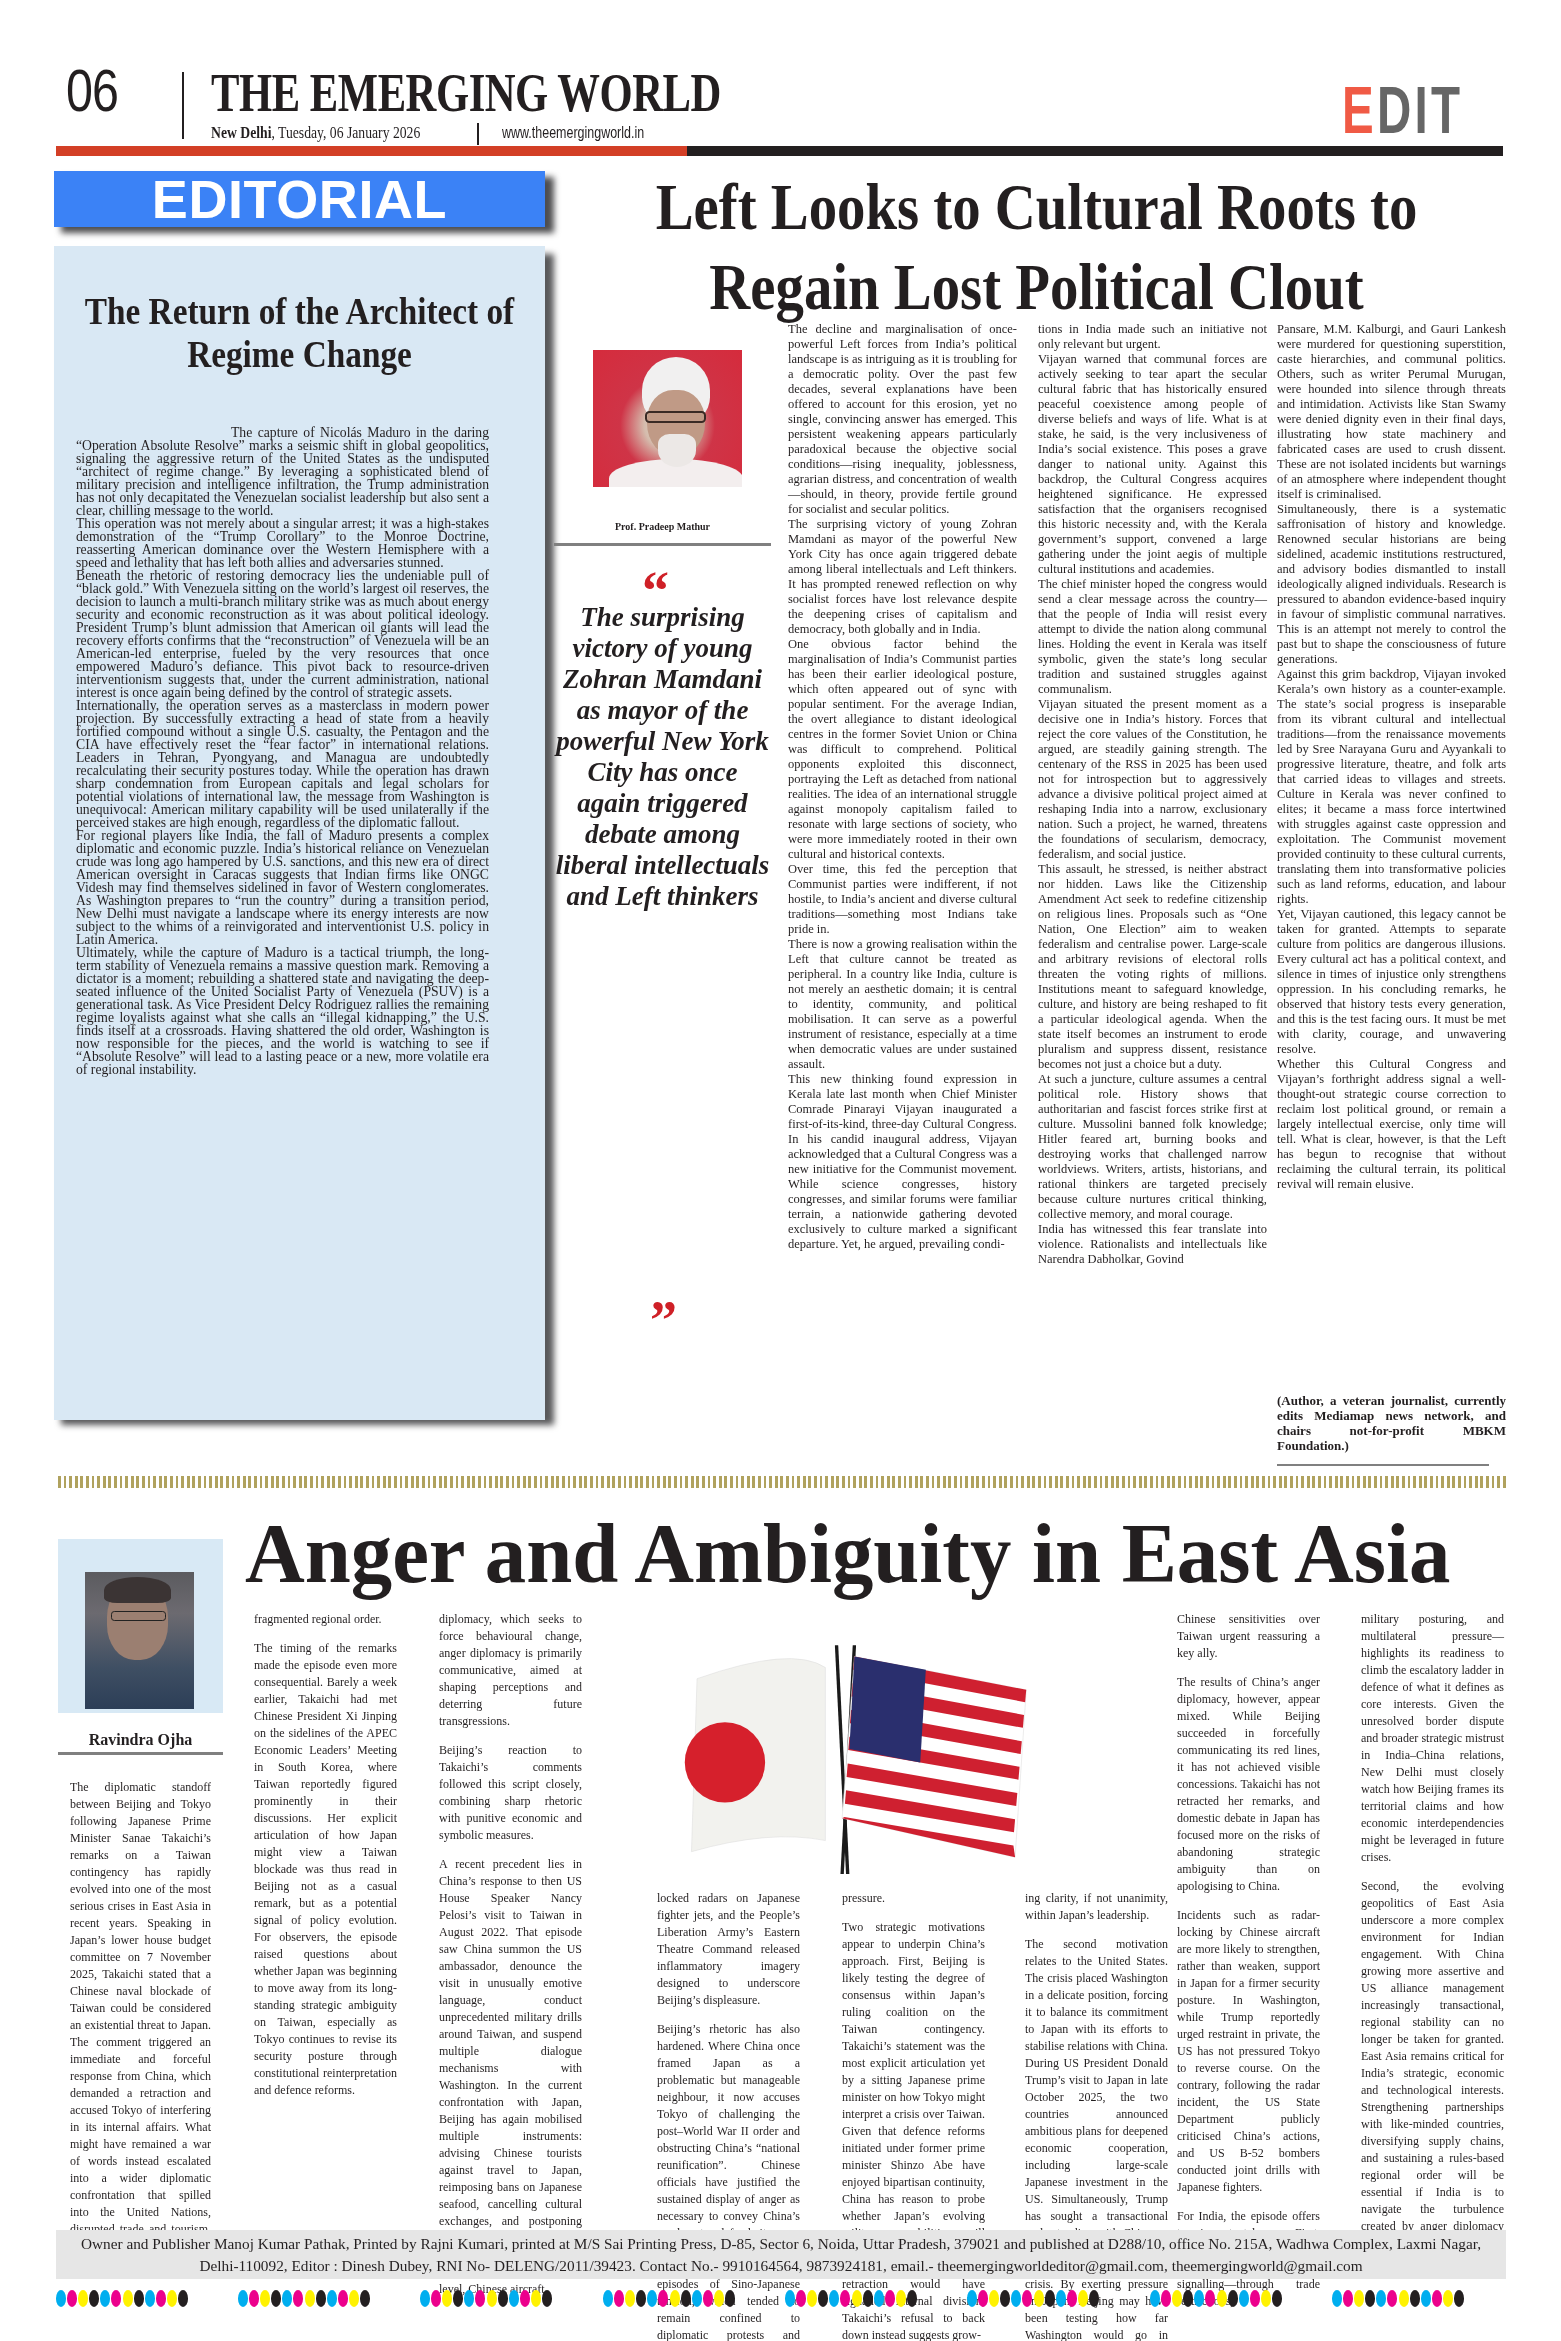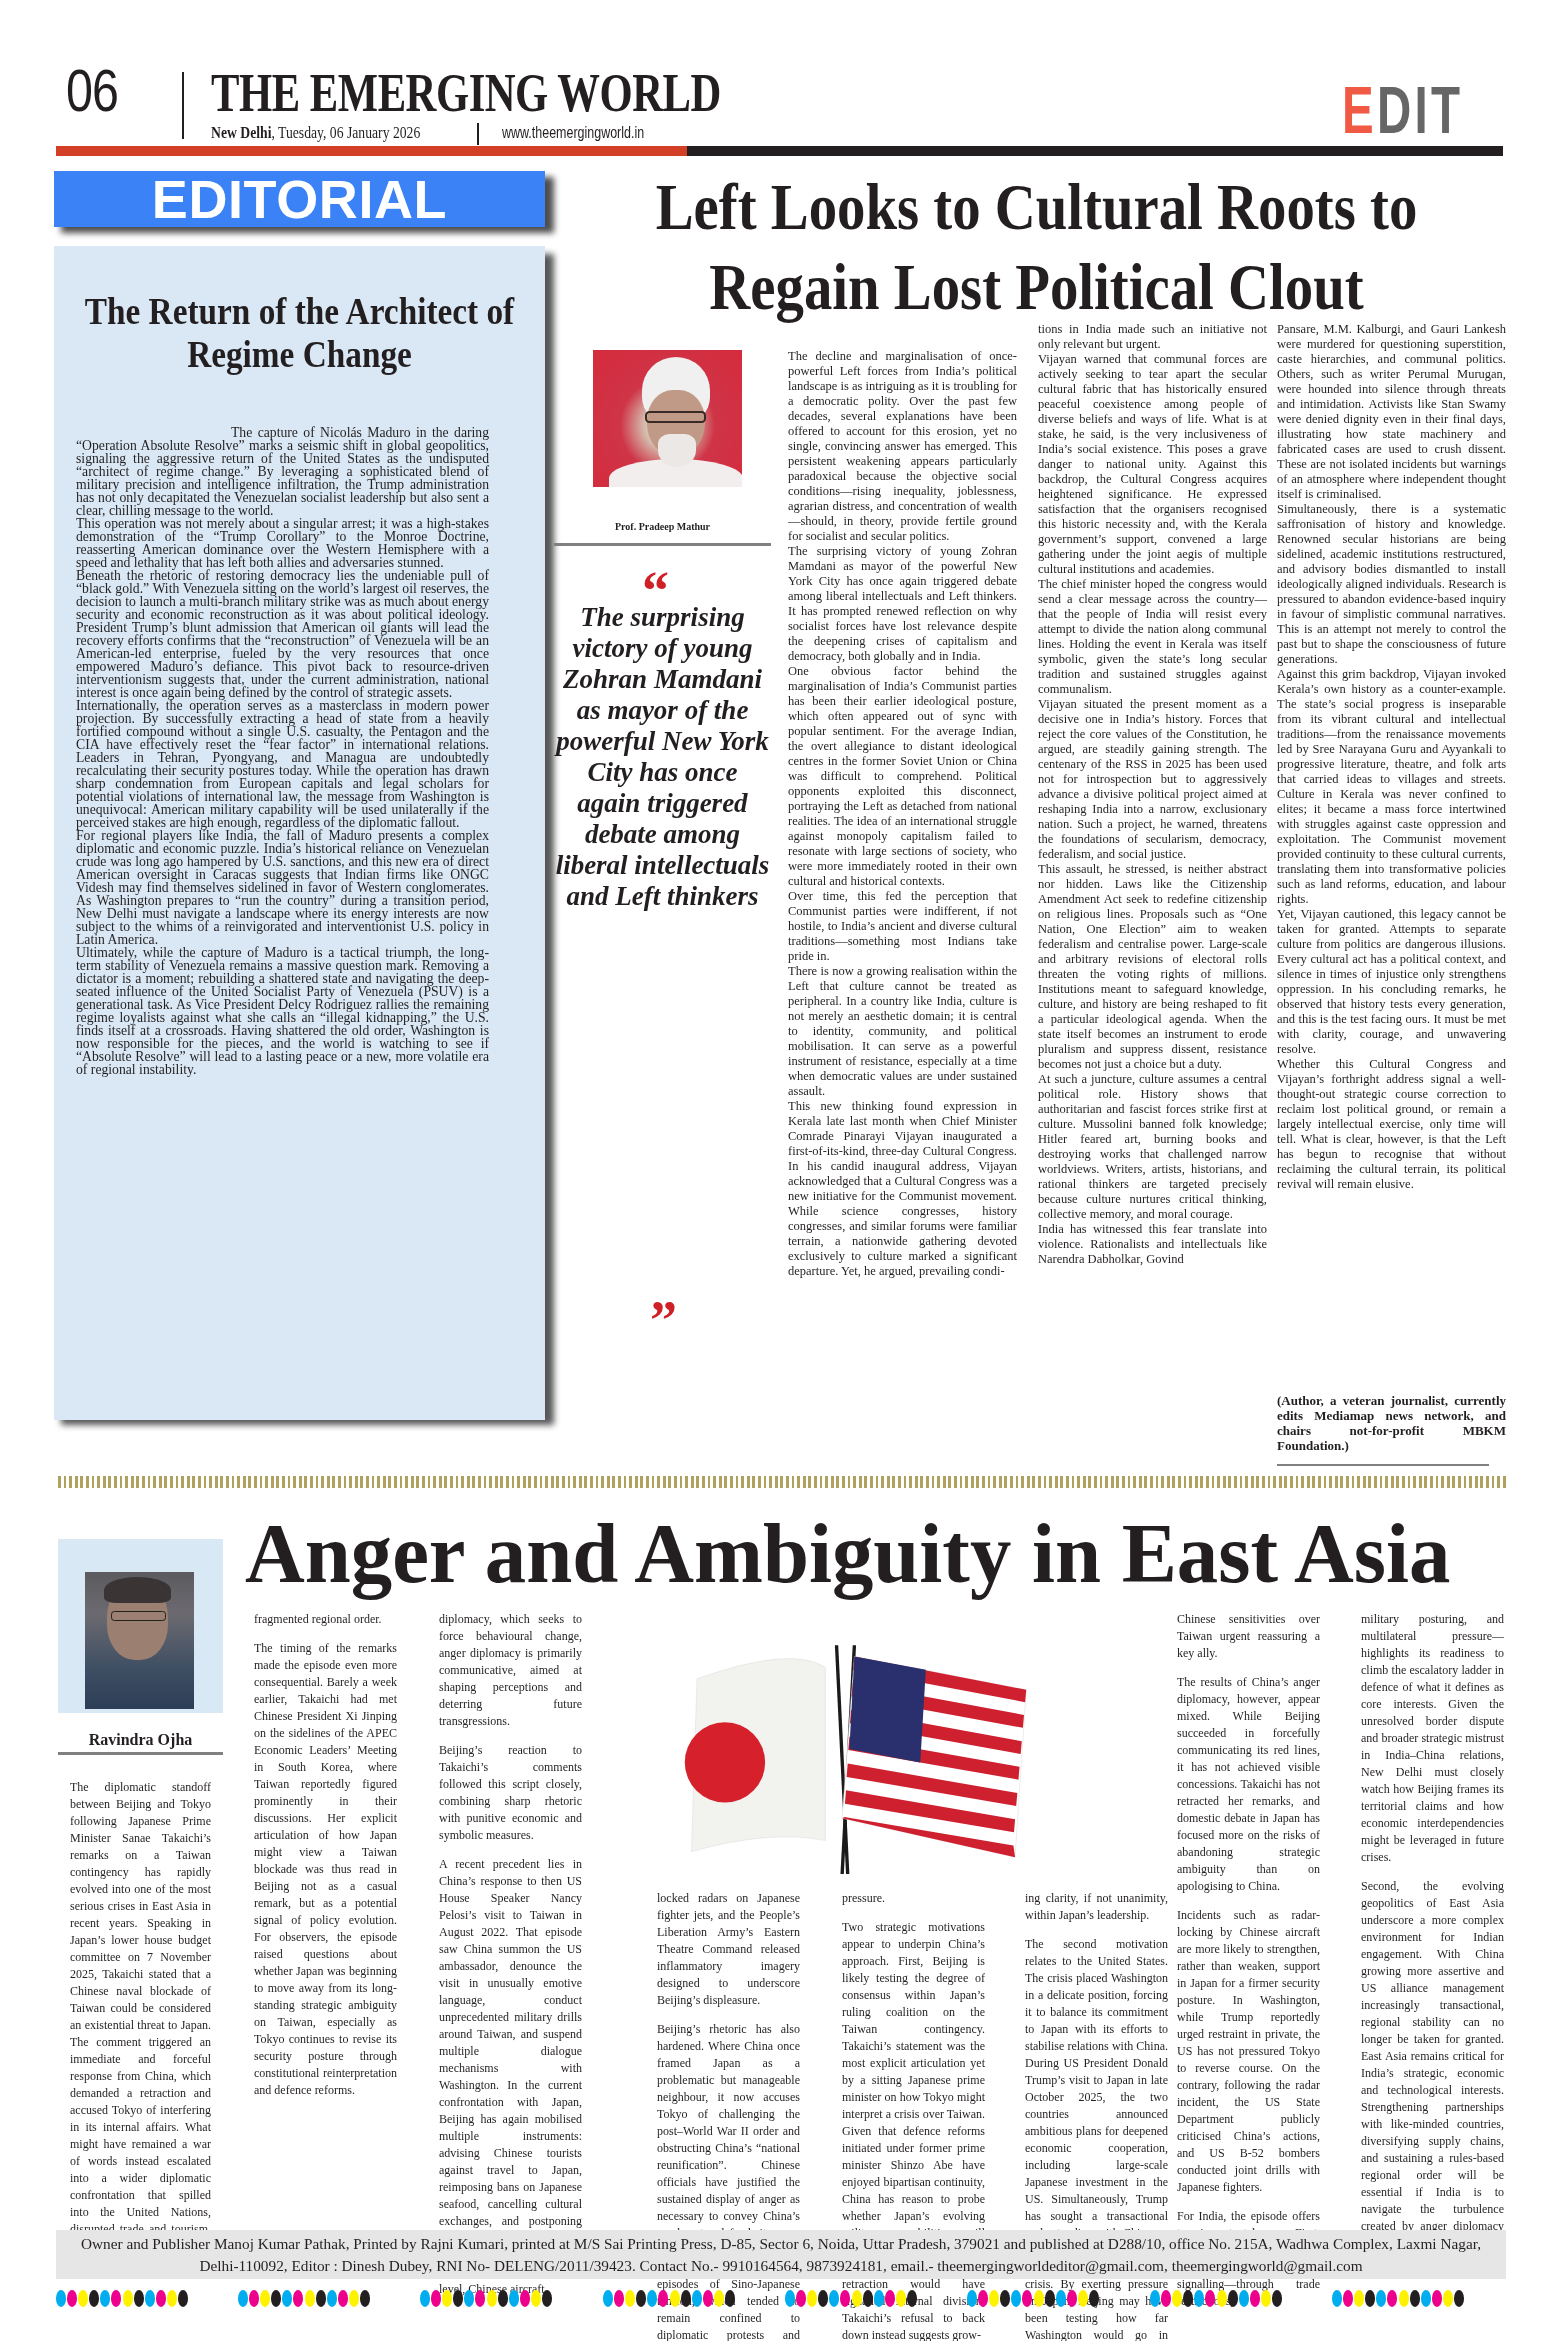--- a/index.html
+++ b/index.html
@@ -43,21 +43,21 @@
   .pm-rule { left:554px; top:543px; width:217px; height:2.8px; background:#808080; }
 
   
   .quote-open { left:642px; top:564px; font-size:54px; color:#cf2027; font-weight:bold; line-height:1; }
   .quote-text { left:554px; top:602px; width:217px; text-align:center; font-family:"Liberation Serif", serif; font-style:italic; font-weight:bold; font-size:27px; line-height:31px; }
   .quote-close { left:650px; top:1293px; font-size:54px; color:#cf2027; font-weight:bold; line-height:1; }
 
   
   .col-top { top:322px; width:229px; font-size:12.5px; line-height:15px; text-align:justify; }
   .col-top p { margin:0; }
-  .col1 { left:788px;margin-top:27px; }
+  .col1 { left:788px; }
   .col2 { left:1038px; }
   .col3 { left:1277px; }
   .author-note { left:1277px; top:1393px; width:229px; font-weight:bold; font-size:13px; line-height:15px; text-align:justify; }
   .author-note-rule { left:1277px; top:1464px; width:212px; height:2.2px; background:#808080; }
 
   
   .stripe { top:1476px; height:12.3px; background:repeating-linear-gradient(90deg, #b0a25e 0 2.8px, transparent 2.8px 5.6px); }
 
   
   .bottom-headline { left:245px; top:1512px; font-weight:bold; font-size:84px; line-height:1; white-space:nowrap; transform:scaleX(0.985); transform-origin:left top; }

